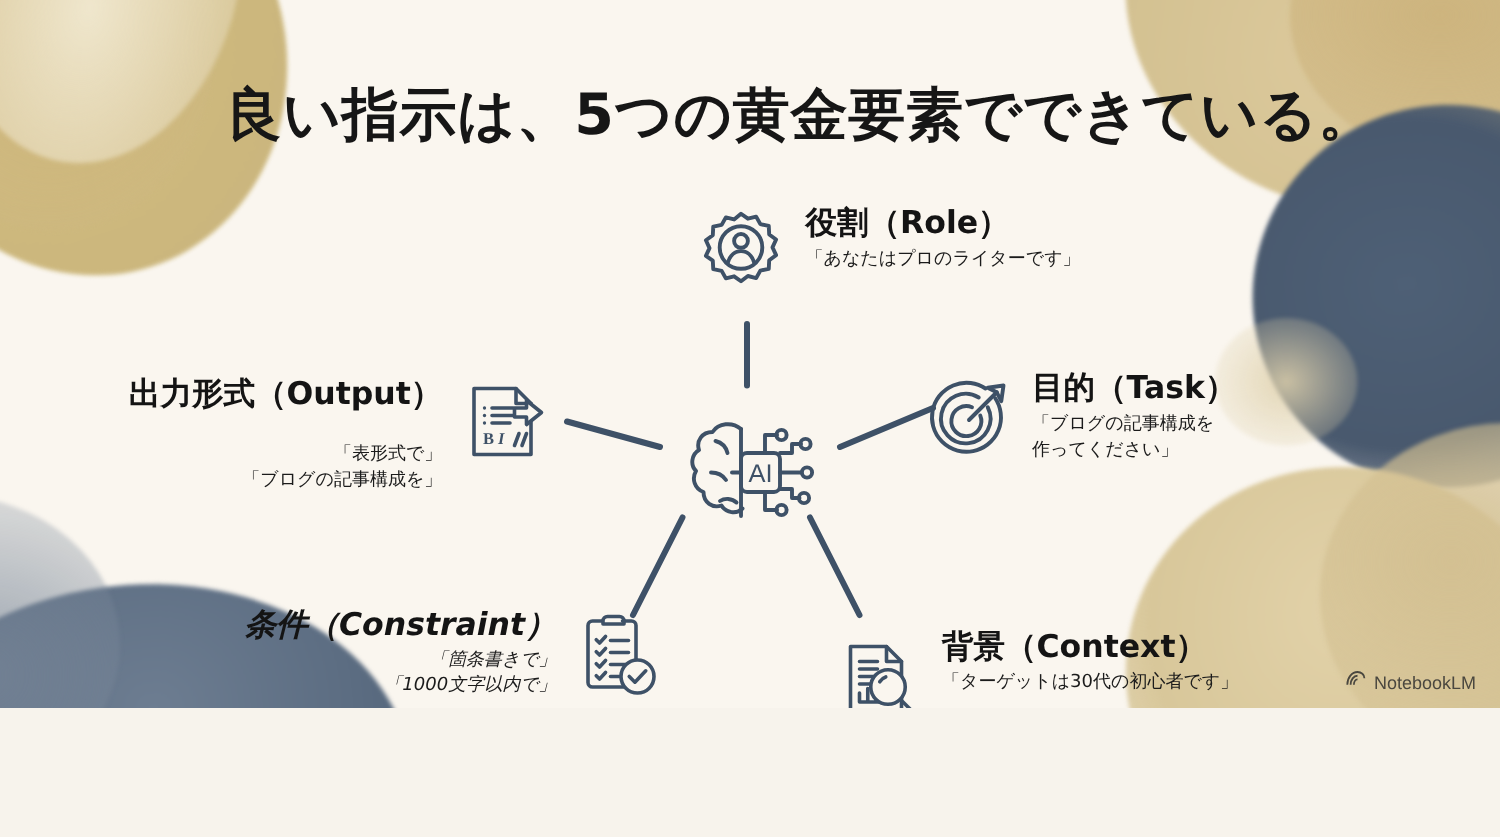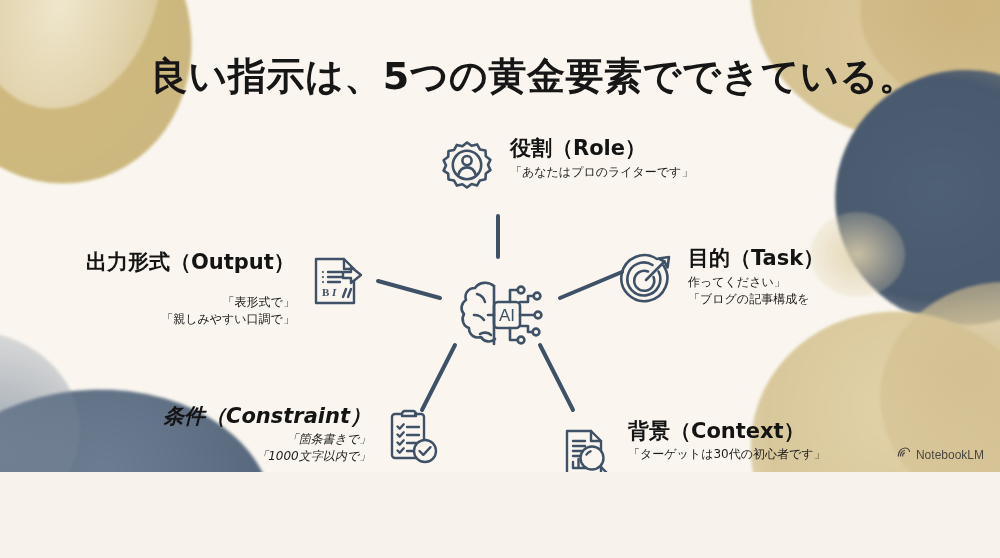--- a/index.html
+++ b/index.html
@@ -63,21 +63,21 @@
     font-family:"DejaVu Sans","Liberation Sans",sans-serif;
     line-height:1.22;
   }
   .sub{
     font-size:12px;color:#1b1b1b;line-height:1.45;
     font-family:"DejaVu Sans","Liberation Sans",sans-serif;
   }
   .r-txt{text-align:right;}
 
   
-  #n-role{left:436px;top:136px;}
+  #n-role{left:463px;top:136px;}
   #n-role .ico{margin-right:12px;margin-top:2px;}
   #n-role .hd{margin-bottom:2px;}
 
   #n-task{left:616px;top:246px;}
   #n-task .ico{margin-right:12px;margin-top:4px;}
   #n-task .hd{margin-bottom:2px;}
 
   #n-context{left:556px;top:419px;justify-content:space-between;}
   #n-context .ico{margin-right:12px;margin-top:4px;}
   #n-context .hd{margin-bottom:1px;}
@@ -178,22 +178,22 @@
       <svg width="60" height="60" viewBox="0 0 60 60" fill="none" stroke="#3e5167" stroke-width="2.6" stroke-linecap="round" stroke-linejoin="round">
         <path d="M47.5 15.5A23 23 0 1 1 41 9"></path>
         <path d="M42.5 21.5A16.5 16.5 0 1 1 36.5 15"></path>
         <path d="M37.5 27A10 10 0 1 1 32 21.5"></path>
         <path d="M30 30 48.5 11.5"></path>
         <path d="M42.5 8.5 48.5 11.5 51.5 17.5 53 7 42.5 8.5z"></path>
       </svg>
     </span>
     <span class="txt">
       <div class="hd">目的（Task）</div>
+      <div class="sub">「ブログの記事構成を</div>
       <div class="sub">作ってください」</div>
-      <div class="sub">「ブログの記事構成を</div>
     </span>
   </div>
 
   <div class="node" id="n-context">
     <span class="ico">
       <svg width="60" height="60" viewBox="0 0 60 60" fill="none" stroke="#3e5167" stroke-width="2.4" stroke-linecap="round" stroke-linejoin="round">
         <path d="M11 8h24l10 10v34H11z"></path>
         <path d="M35 8v10h10"></path>
         <path d="M17 18h12M17 23h12M17 28h12M17 33h10"></path>
         <path d="M17 45v-6M22.5 45v-9M28 45v-5M17 45h14"></path>
@@ -229,21 +229,21 @@
         <circle cx="42" cy="45" r="11" fill="#faf6ef"></circle>
         <path d="M36.5 45l3.8 3.8 7.2-7.6"></path>
       </svg>
     </span>
   </div>
 
   <div class="node" id="n-output">
     <span class="txt r-txt">
       <div class="hd">出力形式（Output）</div>
       <div class="sub">「表形式で」</div>
-      <div class="sub">「親しみやすい口調で」</div>
+      <div class="sub">「ブログの記事構成を」</div>
     </span>
     <span class="ico">
       <svg width="62" height="62" viewBox="0 0 62 62" fill="none" stroke="#3e5167" stroke-width="2.4" stroke-linecap="round" stroke-linejoin="round">
         <path d="M9 9h28l10 10v34H9z"></path>
         <path d="M37 9v10h10"></path>
         <circle cx="16" cy="22" r="1.1" fill="#3e5167" stroke="none"></circle>
         <circle cx="16" cy="27" r="1.1" fill="#3e5167" stroke="none"></circle>
         <circle cx="16" cy="32" r="1.1" fill="#3e5167" stroke="none"></circle>
         <path d="M21 22h14M21 27h14M21 32h12"></path>
         <path d="M36 22h8v-5l10 8-10 8v-5h-8z" fill="#faf6ef"></path>

